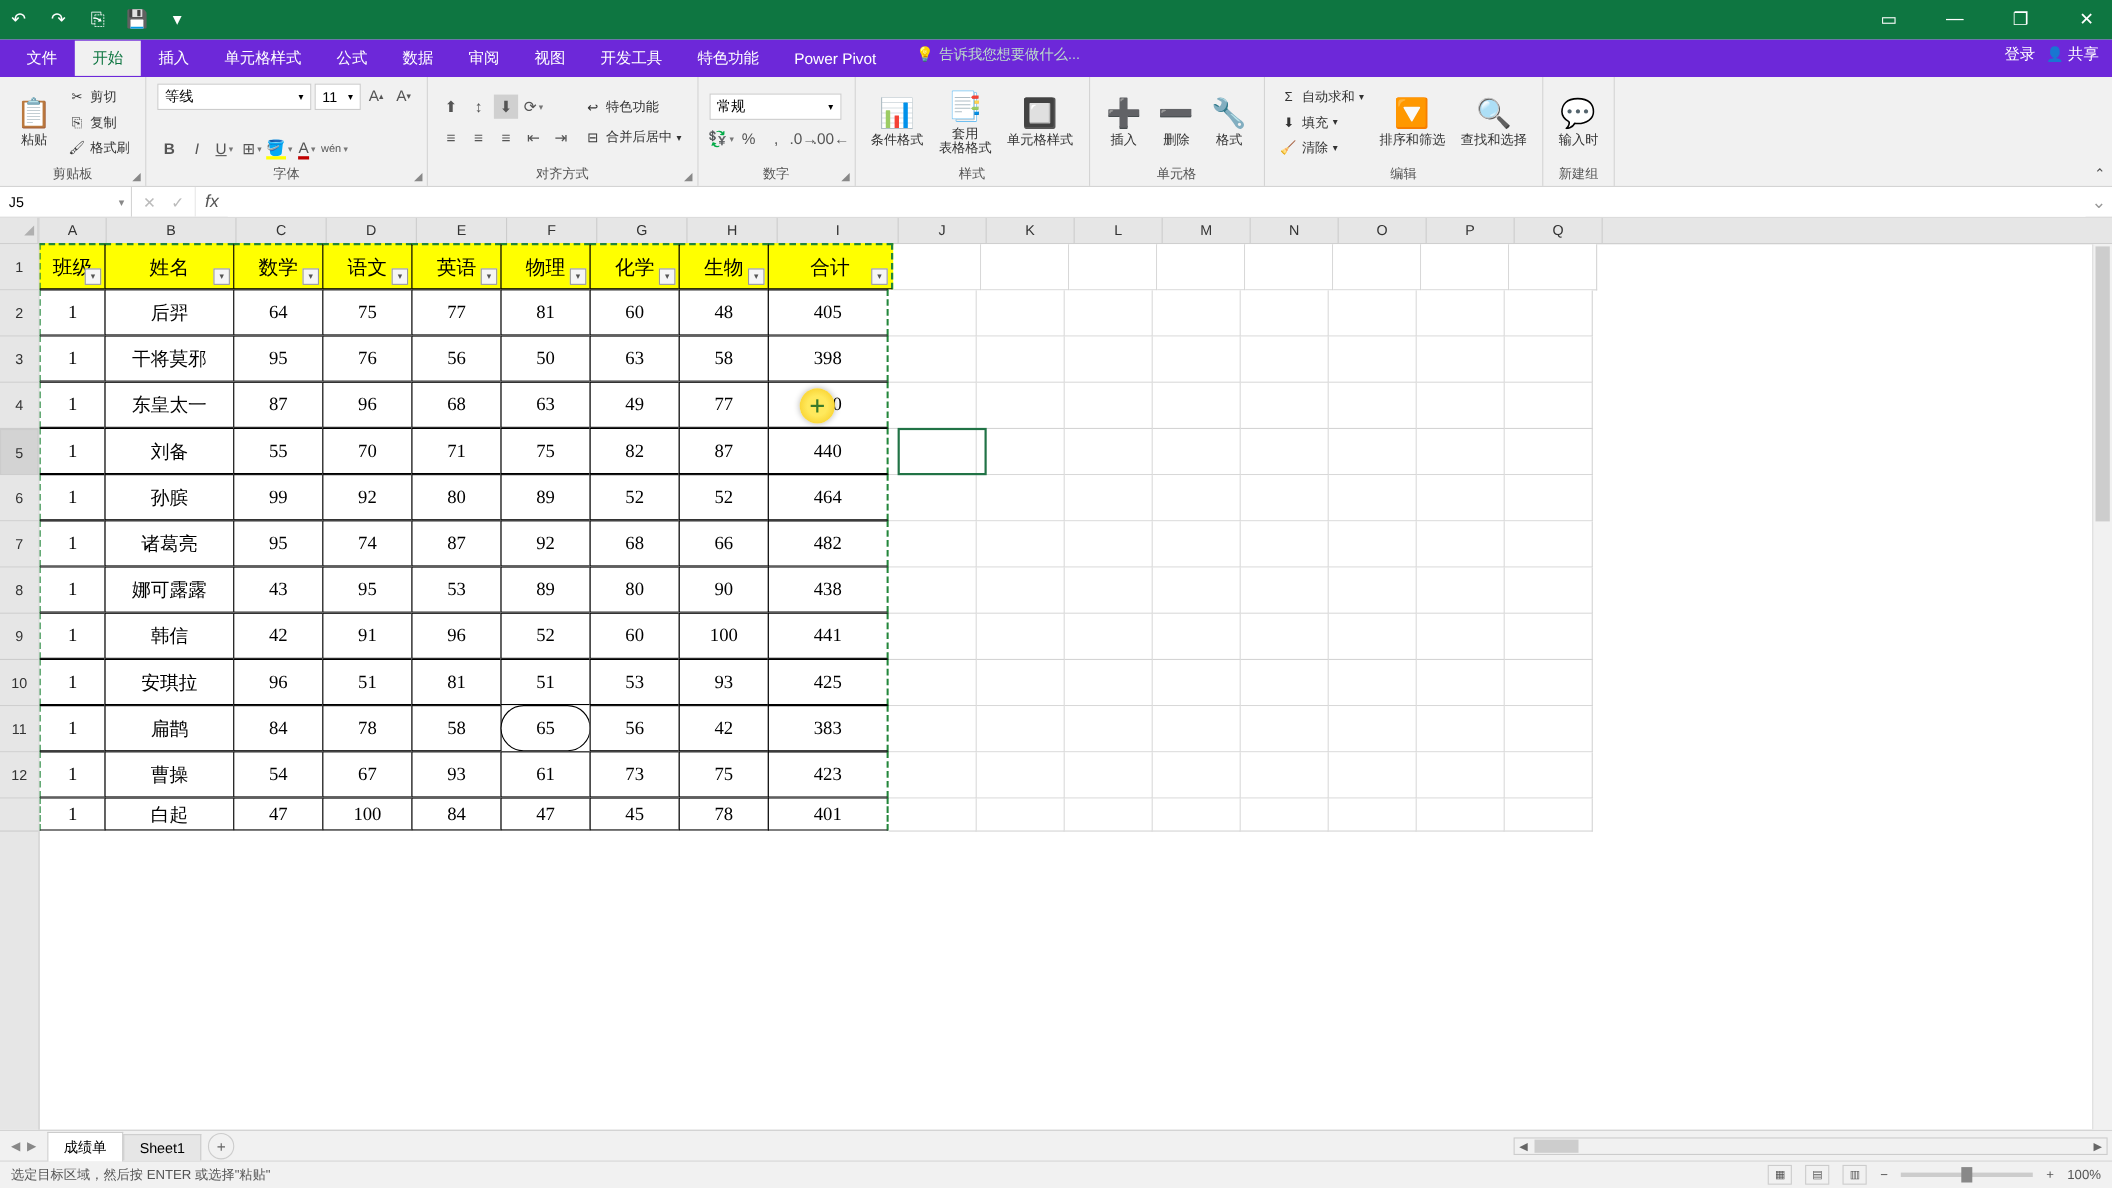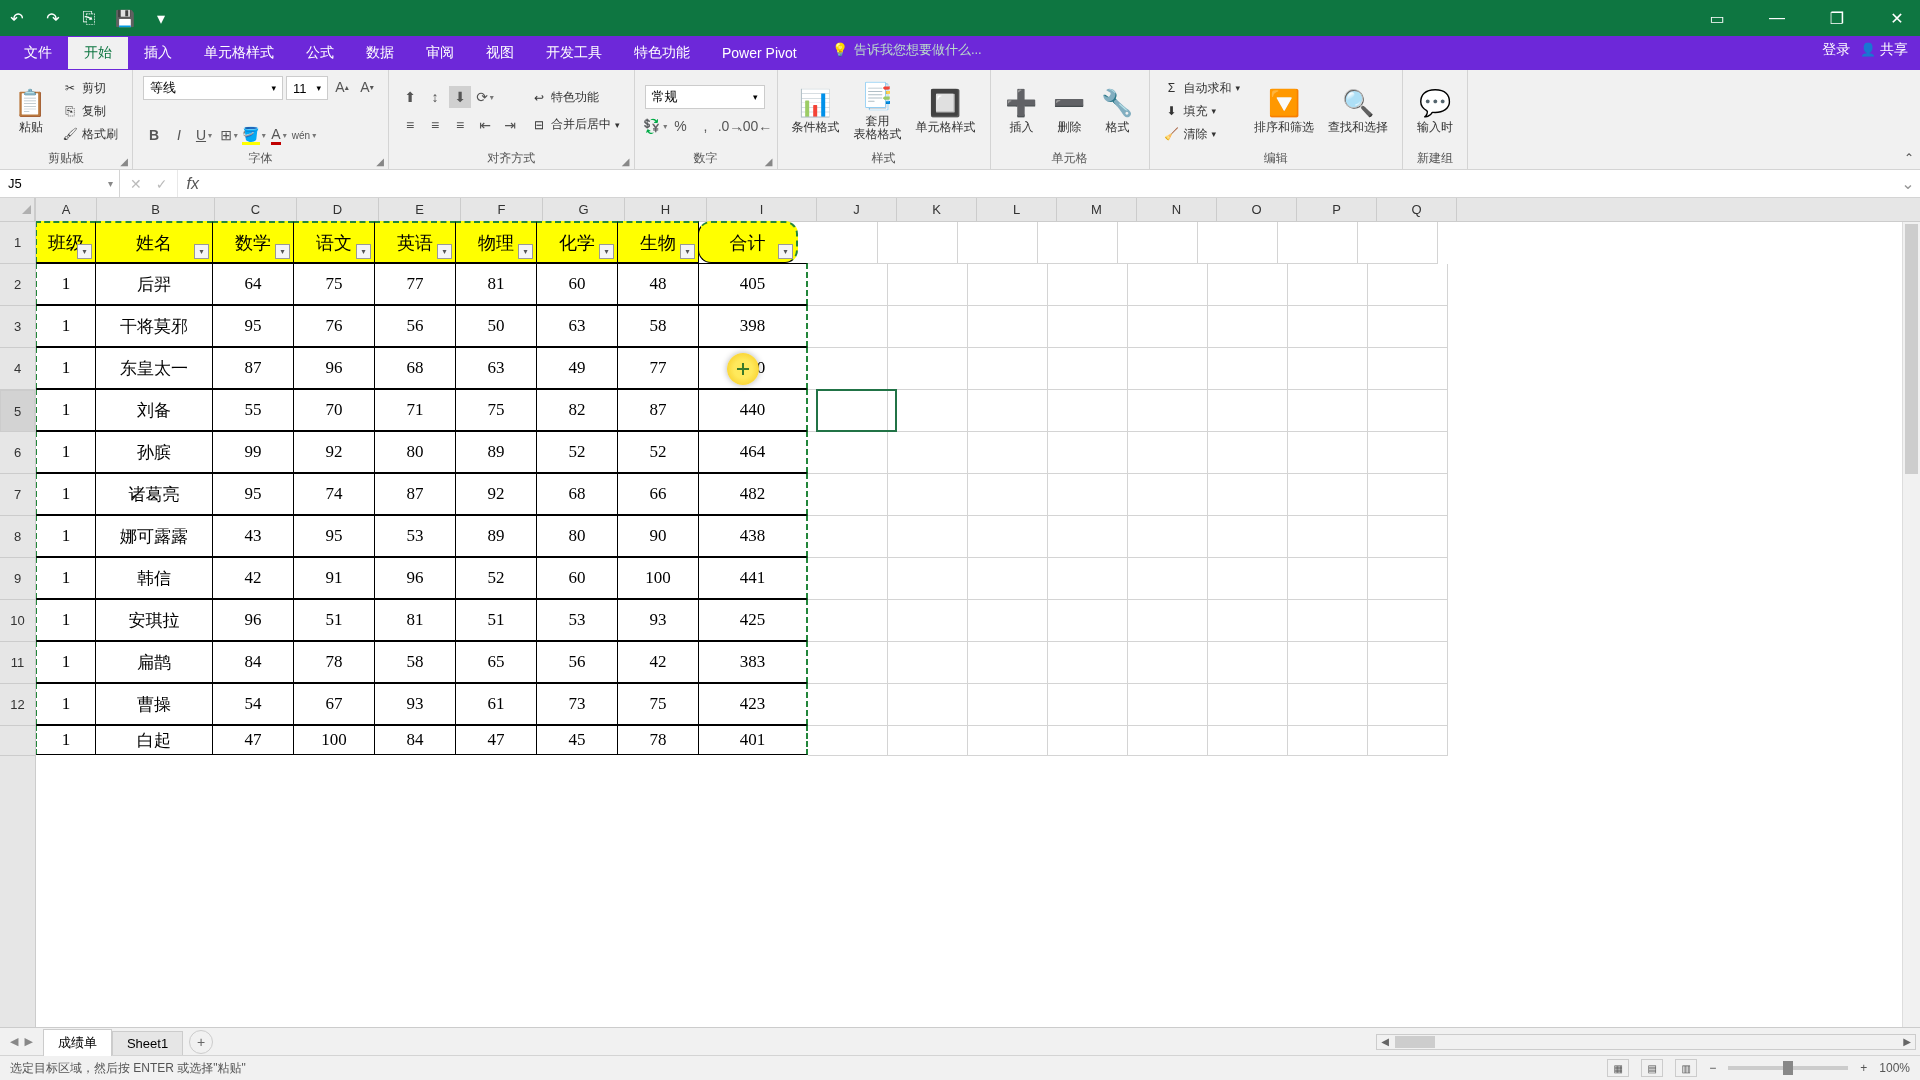--- a/index.html
+++ b/index.html
@@ -386,21 +386,21 @@
     <div class="gridbody" id="gridbody">
         <div class="gridrow" style="height: 42px;">
           <div class="cell datacell hdrcell dashed-edge-t dashed-edge-l" style="width: 61px; height: 42px;">班级<div class="filterbtn">▾</div></div>
           <div class="cell datacell hdrcell dashed-edge-t" style="width: 118px; height: 42px;">姓名<div class="filterbtn">▾</div></div>
           <div class="cell datacell hdrcell dashed-edge-t" style="width: 82px; height: 42px;">数学<div class="filterbtn">▾</div></div>
           <div class="cell datacell hdrcell dashed-edge-t" style="width: 82px; height: 42px;">语文<div class="filterbtn">▾</div></div>
           <div class="cell datacell hdrcell dashed-edge-t" style="width: 82px; height: 42px;">英语<div class="filterbtn">▾</div></div>
           <div class="cell datacell hdrcell dashed-edge-t" style="width: 82px; height: 42px;">物理<div class="filterbtn">▾</div></div>
           <div class="cell datacell hdrcell dashed-edge-t" style="width: 82px; height: 42px;">化学<div class="filterbtn">▾</div></div>
           <div class="cell datacell hdrcell dashed-edge-t" style="width: 82px; height: 42px;">生物<div class="filterbtn">▾</div></div>
-          <div class="cell datacell hdrcell dashed-edge-t dashed-edge-r" style="width: 100px; height: 42px; border-radius: 13px;">合计<div class="filterbtn">▾</div></div>
+          <div class="cell datacell hdrcell dashed-edge-t dashed-edge-r" style="width: 114px; height: 42px;">合计<div class="filterbtn">▾</div></div>
           <div class="cell" style="width: 80px; height: 42px;"></div>
           <div class="cell" style="width: 80px; height: 42px;"></div>
           <div class="cell" style="width: 80px; height: 42px;"></div>
           <div class="cell" style="width: 80px; height: 42px;"></div>
           <div class="cell" style="width: 80px; height: 42px;"></div>
           <div class="cell" style="width: 80px; height: 42px;"></div>
           <div class="cell" style="width: 80px; height: 42px;"></div>
           <div class="cell" style="width: 80px; height: 42px;"></div>
         </div>
         <div class="gridrow" style="height: 42px;">
@@ -573,21 +573,21 @@
           <div class="cell" style="width: 80px; height: 42px;"></div>
           <div class="cell" style="width: 80px; height: 42px;"></div>
           <div class="cell" style="width: 80px; height: 42px;"></div>
         </div>
         <div class="gridrow" style="height: 42px;">
           <div class="cell datacell dashed-edge-l" style="width: 61px; height: 42px;">1</div>
           <div class="cell datacell" style="width: 118px; height: 42px;">扁鹊</div>
           <div class="cell datacell" style="width: 82px; height: 42px;">84</div>
           <div class="cell datacell" style="width: 82px; height: 42px;">78</div>
           <div class="cell datacell" style="width: 82px; height: 42px;">58</div>
-          <div class="cell datacell" style="width: 82px; height: 42px;">65</div>
+          <div class="cell datacell" style="width: 82px; height: 42px; border-radius: 21px;">65</div>
           <div class="cell datacell" style="width: 82px; height: 42px;">56</div>
           <div class="cell datacell" style="width: 82px; height: 42px;">42</div>
           <div class="cell datacell dashed-edge-r" style="width: 110px; height: 42px;">383</div>
           <div class="cell" style="width: 80px; height: 42px;"></div>
           <div class="cell" style="width: 80px; height: 42px;"></div>
           <div class="cell" style="width: 80px; height: 42px;"></div>
           <div class="cell" style="width: 80px; height: 42px;"></div>
           <div class="cell" style="width: 80px; height: 42px;"></div>
           <div class="cell" style="width: 80px; height: 42px;"></div>
           <div class="cell" style="width: 80px; height: 42px;"></div>

